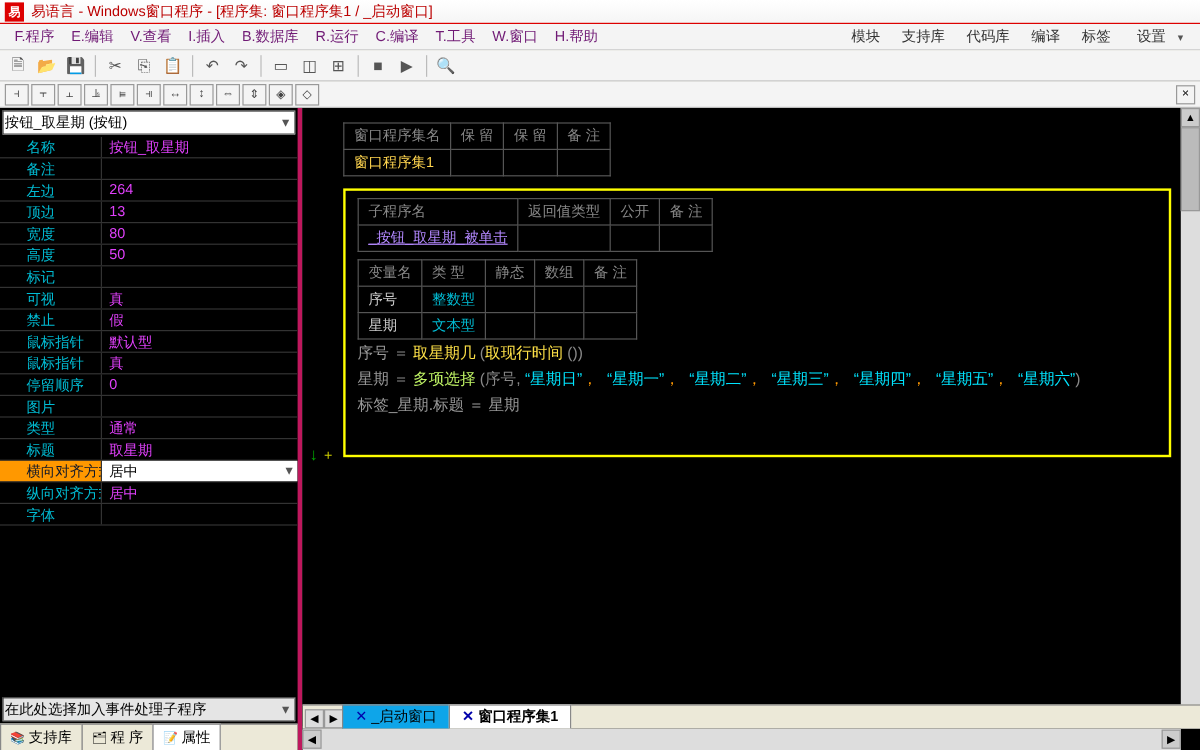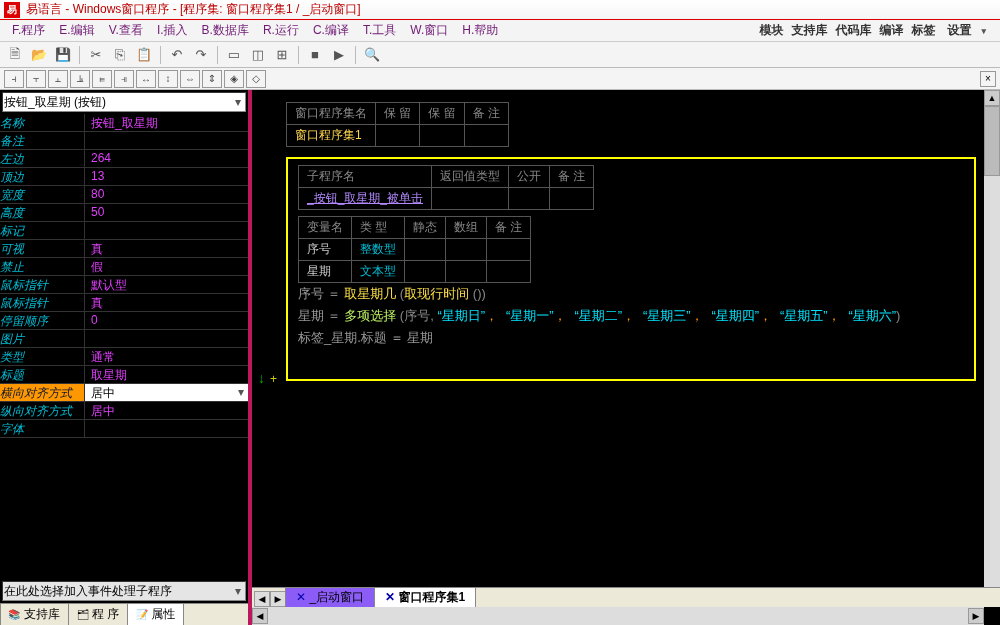--- a/index.html
+++ b/index.html
@@ -4,41 +4,41 @@
 <style>
 * { margin: 0; padding: 0; box-sizing: border-box; font-family: "Microsoft YaHei", SimSun, sans-serif; }
 body { width: 1000px; height: 625px; background: #ece9d8; overflow: hidden; font-size: 12px; }
 
 .titlebar { height: 20px; background: linear-gradient(#fff,#f5f5f5); border-bottom: 1px solid #d00; display: flex; align-items: center; padding: 0 4px; gap: 6px; }
 .app-icon { width: 16px; height: 16px; background: #d00; color:#fff; display:flex; align-items:center; justify-content:center; font-size:10px; font-weight:bold; }
 .title-text { color: #b00; font-size: 12px; }
 
 .menubar { height: 22px; background: #f4f4f4; display: flex; align-items: center; padding: 0 6px; gap: 2px; border-bottom: 1px solid #ccc; }
 .menu-item { padding: 2px 6px; color: #701a75; cursor: default; }
-.menu-right { margin-left: auto; display: flex; color: #333; font-weight: bold; }
+.menu-right { margin-left: auto; display: flex; gap: 10px; color: #333; }
 .menu-right span { padding: 2px 4px; }
 .dropdown-arrow { font-size: 9px; margin-left: 2px; color: #555; }
 
 .toolbar { height: 26px; background: #f4f4f4; border-bottom: 1px solid #bbb; display:flex; align-items:center; padding: 0 4px; gap:2px; }
 .tb-btn { width: 22px; height: 22px; border: 1px solid transparent; display:flex; align-items:center; justify-content:center; color:#555; font-size:13px; }
 .tb-sep { width:1px; height:18px; background:#bbb; margin:0 3px; }
 
 .toolbar2 { height: 22px; background: #f4f4f4; border-bottom: 1px solid #bbb; display:flex; align-items:center; padding:0 4px; gap:2px; }
 .tb2-btn { width:20px; height:18px; border:1px solid #999; display:flex; align-items:center; justify-content:center; font-size:10px; color:#444; }
 .right-end { margin-left:auto; width:16px; height:16px; border:1px solid #999; font-size:10px; display:flex; align-items:center; justify-content:center; }
 
 .main { display:flex; height: calc(625px - 20px - 22px - 26px - 22px); }
 
 .sidebar { width: 252px; background:#000; border-right:4px solid #be185d; display:flex; flex-direction:column; }
 .side-select { height: 20px; background:#fff; border:1px inset #888; margin:2px; font-size:12px; padding:1px; position:relative; }
 .side-select::after { content:"▾"; position:absolute; right:4px; top:2px; color:#555; }
 
 .prop-grid { flex:1; overflow:auto; }
 .prop-row { display:flex; height:18px; border-bottom:1px solid #333; }
-.prop-name { width: 85px; color:#00bcd4; padding:1px 0; border-right:1px solid #333; white-space:nowrap; overflow:hidden;font-style:italic; }
+.prop-name { width: 85px; color:#00bcd4; padding:1px 22px; border-right:1px solid #333; white-space:nowrap; overflow:hidden; }
 .prop-val { flex:1; color:#e040fb; padding:1px 6px; white-space:nowrap; overflow:hidden; }
 .prop-row.selected .prop-name { background:#ff9800; color:#0f172a; }
 .prop-row.selected .prop-val { background:#fff; color:#000; position:relative; }
 .prop-row.selected .prop-val::after { content:"▾"; position:absolute; right:4px; top:1px; color:#555; }
 
 .event-select { height:20px; background:#e5e5e5; border:1px inset #888; margin:2px; font-size:12px; padding:1px; position:relative; }
 .event-select::after { content:"▾"; position:absolute; right:4px; top:2px; color:#555; }
 
 .side-tabs { height:22px; background:#ece9d8; display:flex; align-items:flex-end; border-top:1px solid #888; }
 .side-tab { padding:2px 8px; border:1px solid #888; border-bottom:none; background:#ece9d8; margin-right:-1px; font-size:12px; display:flex; align-items:center; gap:3px; }
@@ -69,21 +69,21 @@
 .code-line { color:#888; font-size:13px; padding:2px 4px; font-family: Consolas, monospace; }
 .kw-blue { color:#fde047; }
 .kw-green { color:#bef264; }
 .kw-orange { color:#ff9800; }
 .kw-cyan { color:#00e5ff; }
 .kw-gray { color:#999; }
 .punct { color:#888; }
 
 .bottom-tabs { position:absolute; left:0; bottom:0; height:20px; background:#ece9d8; display:flex; align-items:flex-end; padding-left:2px; border-top:1px solid #888; width:100%; }
 .bt-nav { width:16px; height:16px; border:1px solid #999; display:flex; align-items:center; justify-content:center; font-size:9px; background:#ddd; }
-.bt-tab { padding:1px 10px; border:1px solid #888; border-bottom:none; background:#8b5cf6; font-size:12px; margin-left:-1px; }
+.bt-tab { padding:1px 10px; border:1px solid #888; border-bottom:none; background:#0ea5e9; font-size:12px; margin-left:-1px; }
 .bt-tab.active { background:#fff; font-weight:bold; }
 .cx { color:#00a; }
 </style>
 </head>
 <body>
 
 <div class="titlebar">
   <div class="app-icon">易</div>
   <div class="title-text">易语言 - Windows窗口程序 - [程序集: 窗口程序集1 / _启动窗口]</div>
 </div>

